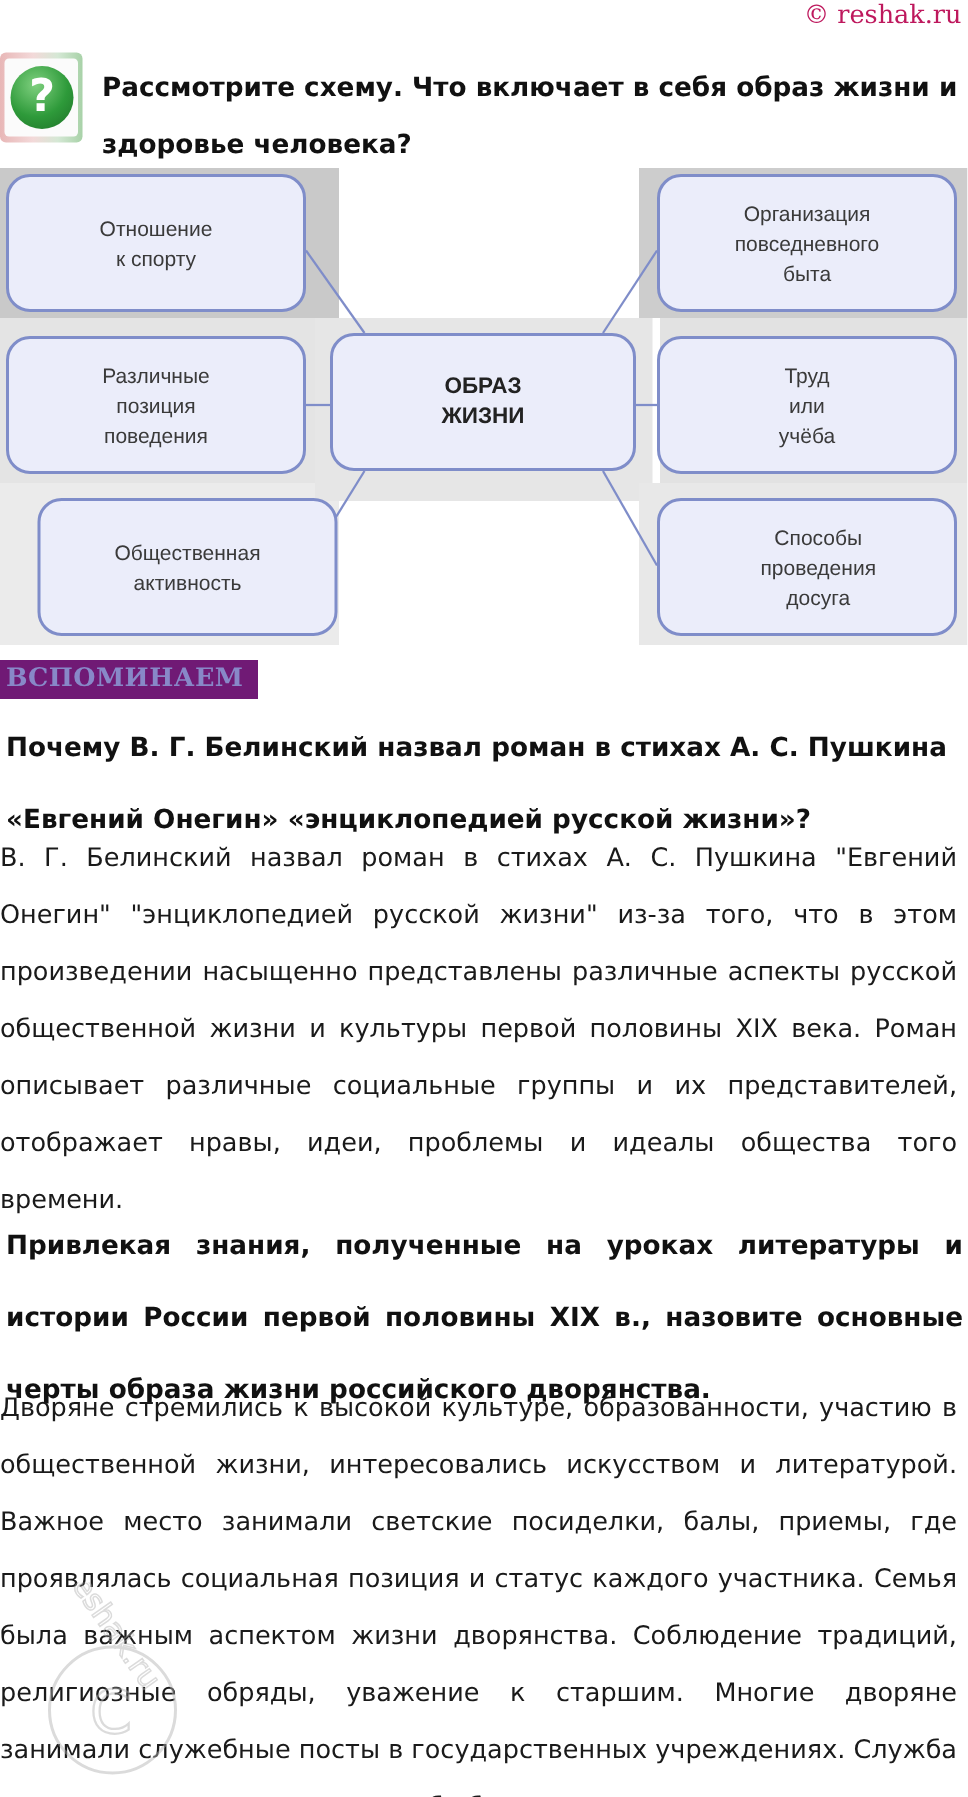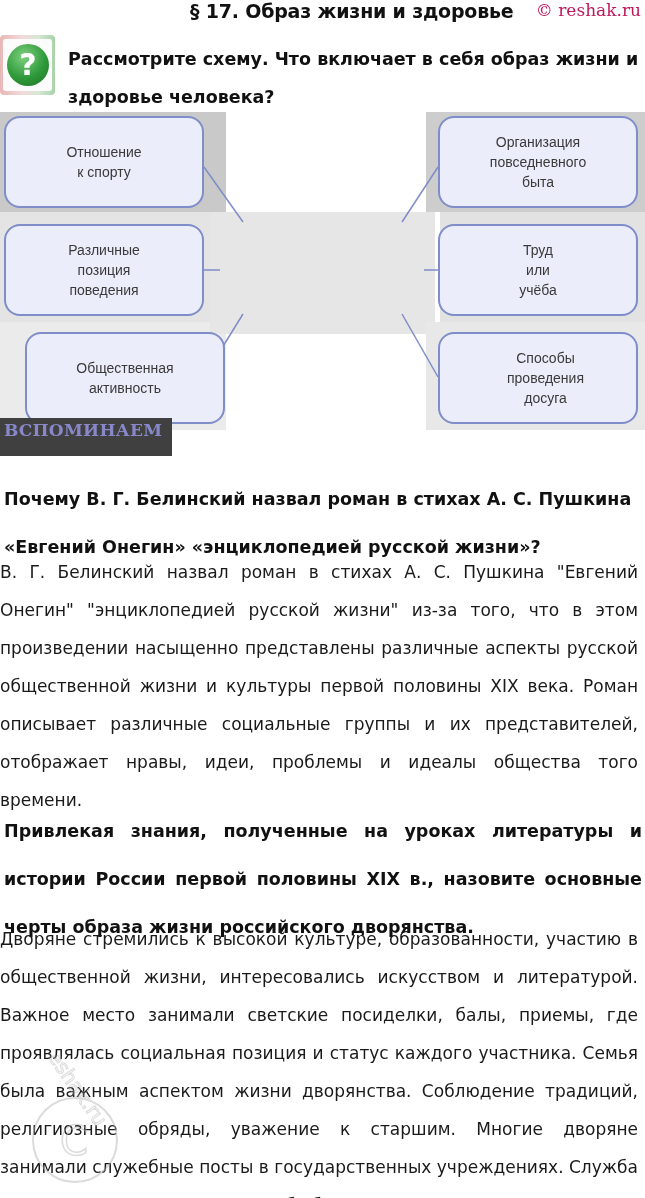--- a/index.html
+++ b/index.html
@@ -57,22 +57,22 @@
   .b-lt { left: 4px; top: 4px; width: 200px; height: 92px; }
   .b-lm { left: 4px; top: 112px; width: 200px; height: 92px; }
   .b-lb { left: 4px; top: 220px; width: 200px; height: 92px; margin-left: 21px; }
   .b-c  { left: 220px; top: 110px; width: 204px; height: 92px; font-weight: bold; font-size: 15px; color: #222; }
   .b-rt { left: 438px; top: 4px; width: 200px; height: 92px; }
   .b-rm { left: 438px; top: 112px; width: 200px; height: 92px; }
   .b-rb { left: 438px; top: 220px; width: 200px; height: 92px; padding-left: 15px; }
   .connectors { position: absolute; left: 0; top: 0; }
 
   .remember {
-    position: absolute; left: 0; top: 418px; height: 38px; width: 172px;
-    background: #404040;
+    position: absolute; left: 0; top: 440px; height: 26px; width: 172px;
+    background: #701a75;
   }
   .remember span {
     position: absolute; left: 4px; top: 2px;
     font-family: "DejaVu Serif", serif; font-weight: bold; font-size: 17px; color: #8888c8; letter-spacing: 0.3px;
   }
   .q-bold {
     position: absolute; left: 4px; width: 638px;
     font-size: 17.5px; font-weight: bold; line-height: 48px; color: #111;
   }
   .answer {
@@ -85,21 +85,20 @@
   .a2 { top: 920px; }
   .watermark {
     position: absolute; left: 20px; top: 1055px; width: 130px; height: 140px; pointer-events: none;
     opacity: 0.45;
   }
 </style>
 </head>
 <body>
 
 <div class="page-header">
-  <div class="page-title">§ 17. Образ жизни и здоровье</div>
   <div class="copyright">© reshak.ru</div>
 </div>
 
 <div class="task-icon">
   <div class="inner">
     <div class="circle">?</div>
   </div>
 </div>
 <div class="task-question">Рассмотрите схему. Что включает в себя образ жизни и здоровье человека?</div>
 
@@ -129,20 +128,24 @@
     </div>
   <div class="box b-lm">
       <span>Различные
 позиция
 поведения</span>
     </div>
   <div class="box b-lb">
       <span>Общественная
 активность</span>
     </div>
+  <div class="box b-c">
+      <span>ОБРАЗ
+ЖИЗНИ</span>
+    </div>
   <div class="box b-rm">
       <span>Труд
 или
 учёба</span>
     </div>
   <div class="box b-rt">
       <span>Организация
 повседневного
 быта</span>
     </div>

